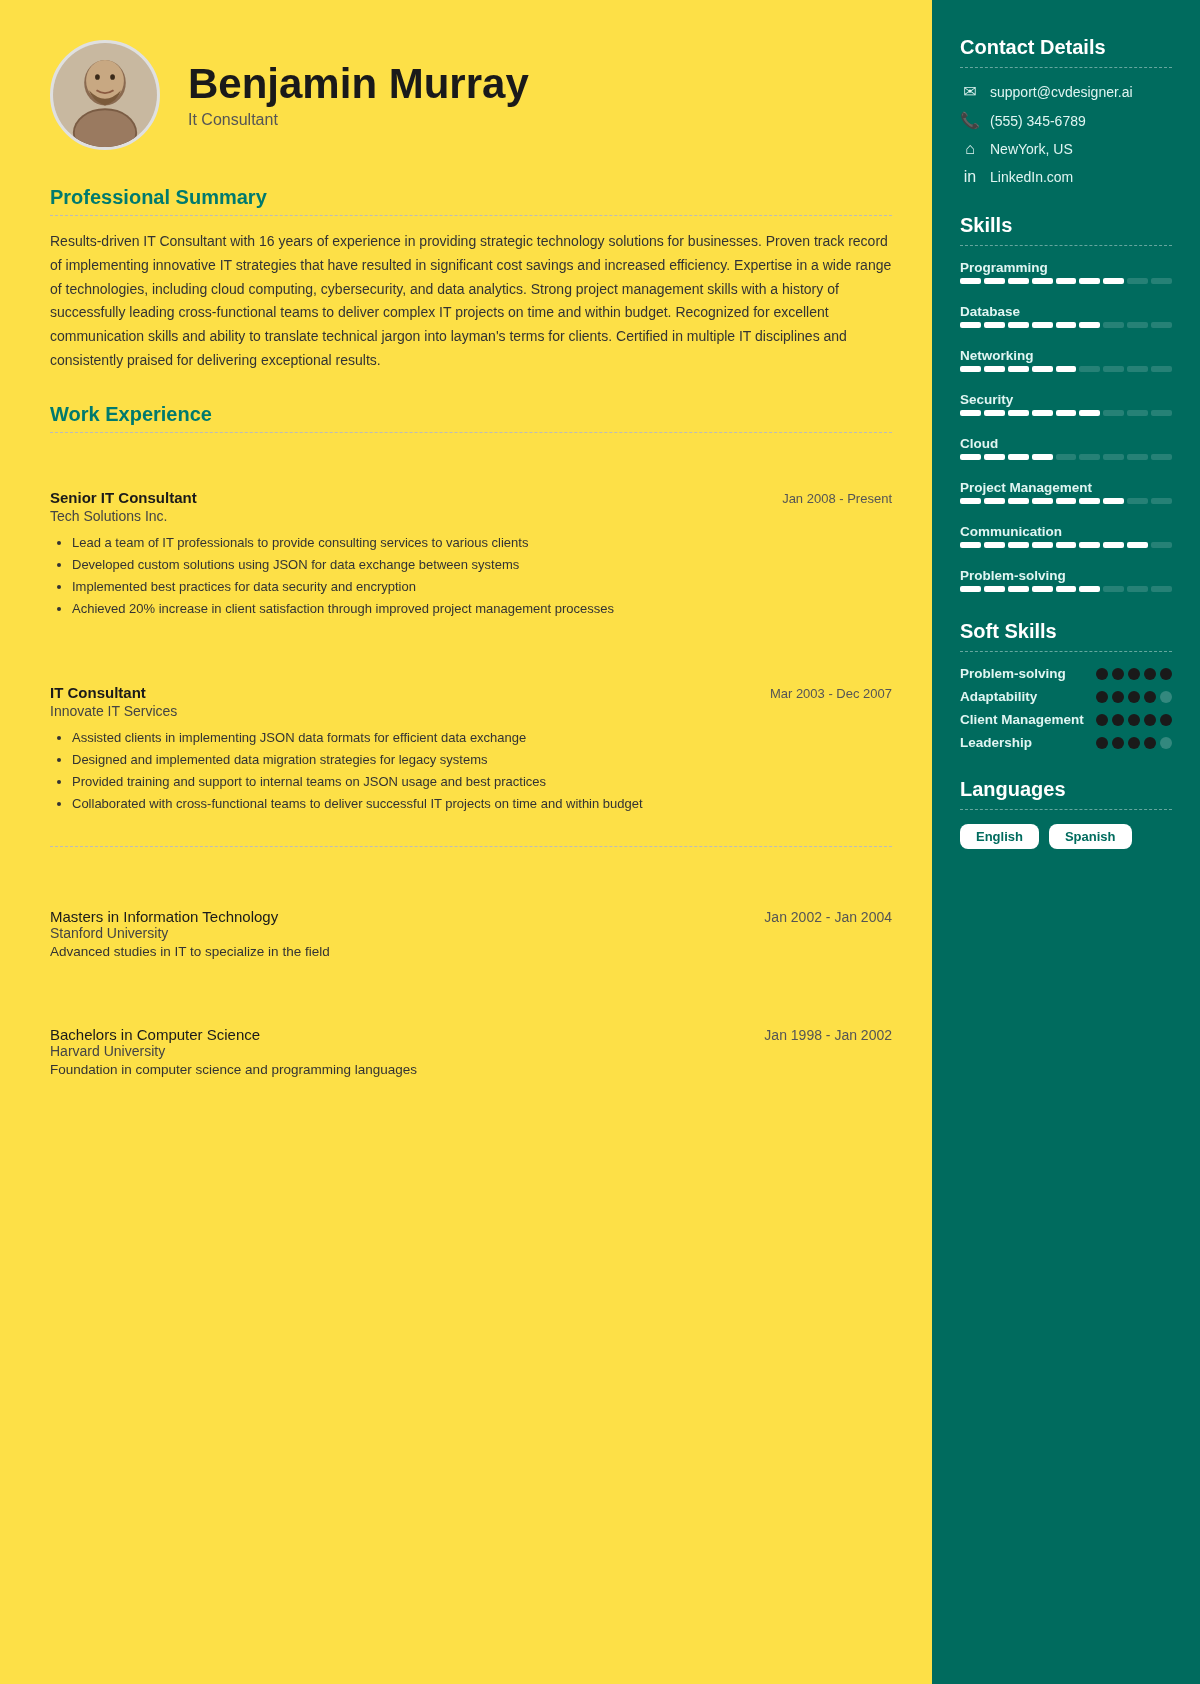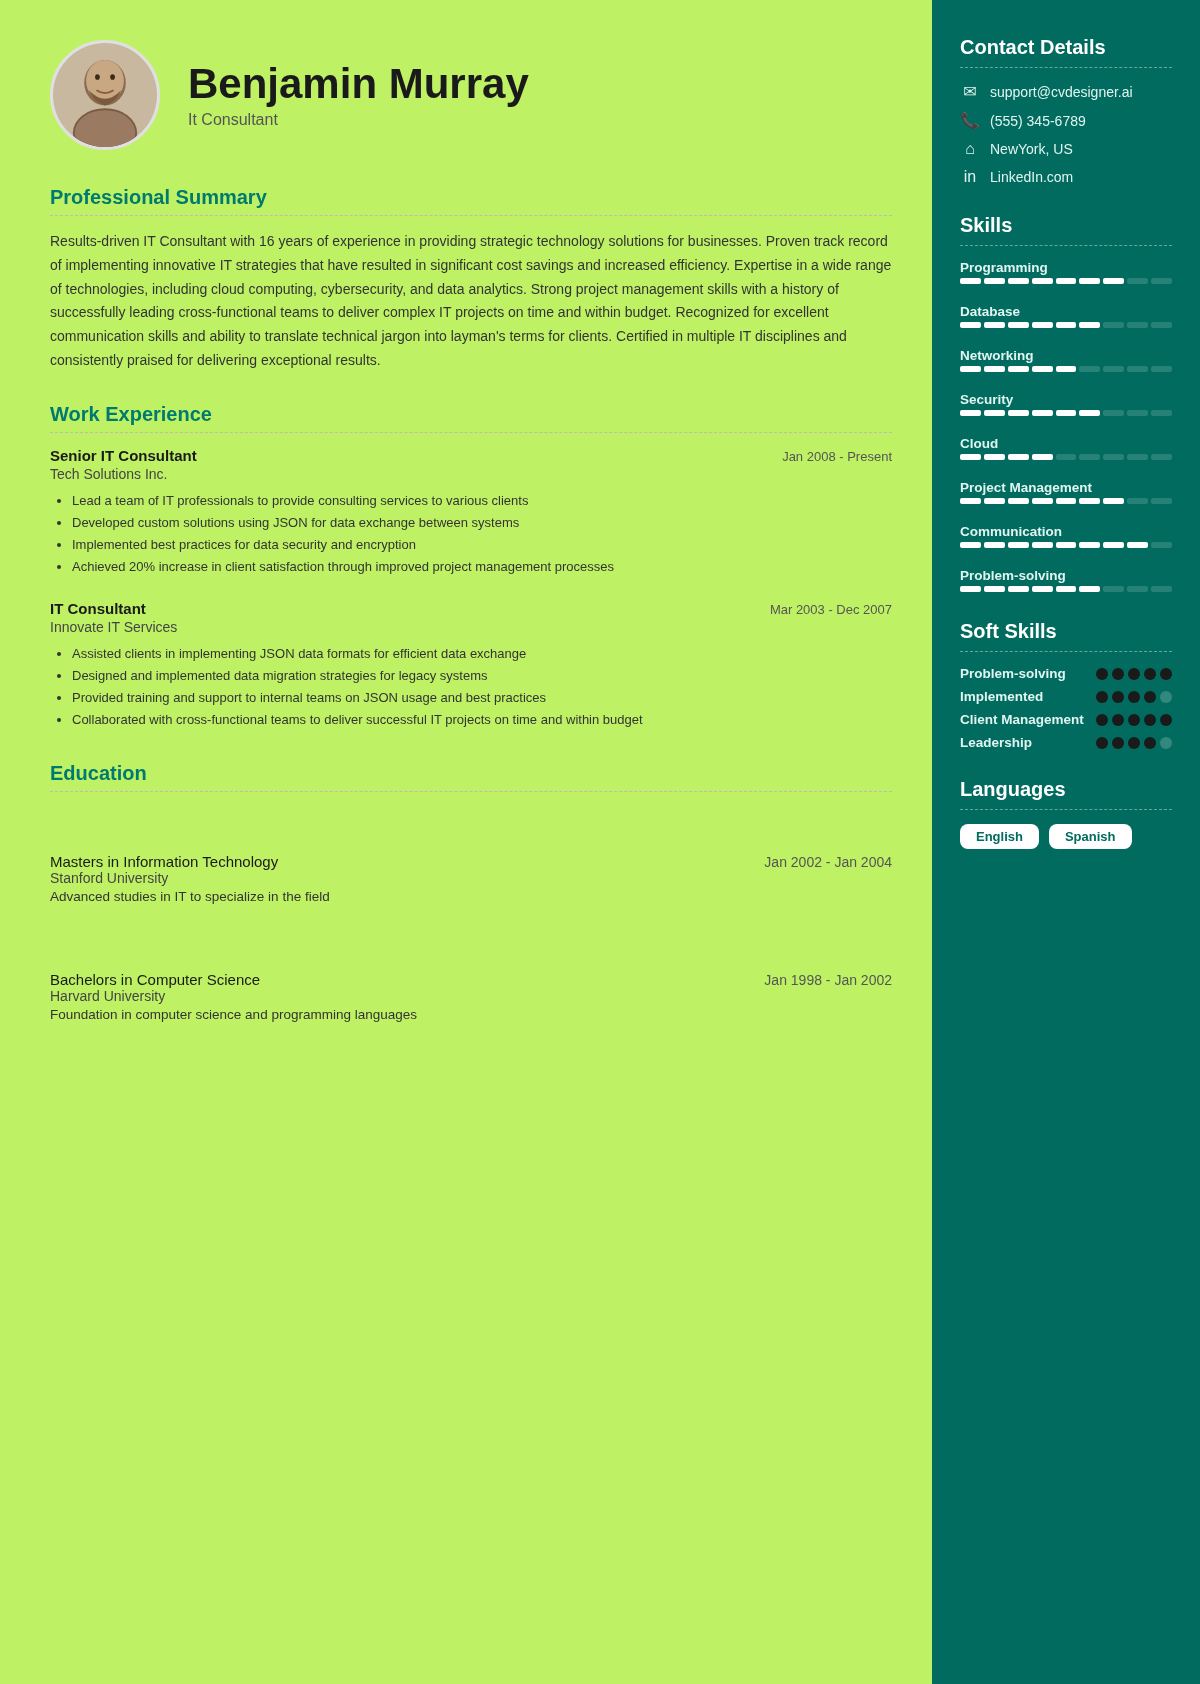--- a/index.html
+++ b/index.html
@@ -15,21 +15,21 @@
       width: 1200px;
       min-height: 1684px;
       background: #fff;
       display: flex;
       flex-direction: row;
     }
     
     .left-col {
       flex: 1;
       padding: 40px 40px 52px 50px;
-      background: #bef264;
+      background: #fde047;
     }
     
     .header {
       display: flex;
       align-items: center;
       margin-bottom: 36px;
     }
     .avatar {
       width: 110px;
       height: 110px;
@@ -85,20 +85,21 @@
     .job-header {
       display: flex;
       justify-content: space-between;
       align-items: baseline;
       margin-bottom: 2px;
     }
     .job-title {
       font-size: 15px;
       font-weight: 700;
       color: #1a1a1a;
+      margin-top: 42px;
     }
     .job-dates {
       font-size: 13px;
       color: #555;
       white-space: nowrap;
     }
     .job-company {
       font-size: 14px;
       color: #444;
       margin-bottom: 8px;
@@ -301,21 +302,20 @@
               <li>Assisted clients in implementing JSON data formats for efficient data exchange</li>
               <li>Designed and implemented data migration strategies for legacy systems</li>
               <li>Provided training and support to internal teams on JSON usage and best practices</li>
               <li>Collaborated with cross-functional teams to deliver successful IT projects on time and within budget</li>
             </ul>
           </div>
         </div>
     </div>
 
     <div class="section">
-      <div class="section-title">Education</div>
       <hr class="section-divider">
       <div id="edu-container">
           <div class="edu-item">
             <div class="edu-header">
               <span class="edu-degree">Masters in Information Technology</span>
               <span class="edu-dates">Jan 2002 - Jan 2004</span>
             </div>
             <div class="edu-school">Stanford University</div>
             <div class="edu-desc">Advanced studies in IT to specialize in the field</div>
           </div>
@@ -481,21 +481,21 @@
             <div class="soft-skill-name">Problem-solving</div>
             <div class="dots">
               <div class="dot filled"></div>
               <div class="dot filled"></div>
               <div class="dot filled"></div>
               <div class="dot filled"></div>
               <div class="dot filled"></div>
             </div>
           </div>
           <div class="soft-skill-item">
-            <div class="soft-skill-name">Implemented</div>
+            <div class="soft-skill-name">Adaptability</div>
             <div class="dots">
               <div class="dot filled"></div>
               <div class="dot filled"></div>
               <div class="dot filled"></div>
               <div class="dot filled"></div>
               <div class="dot"></div>
             </div>
           </div>
           <div class="soft-skill-item">
             <div class="soft-skill-name">Client Management</div>

